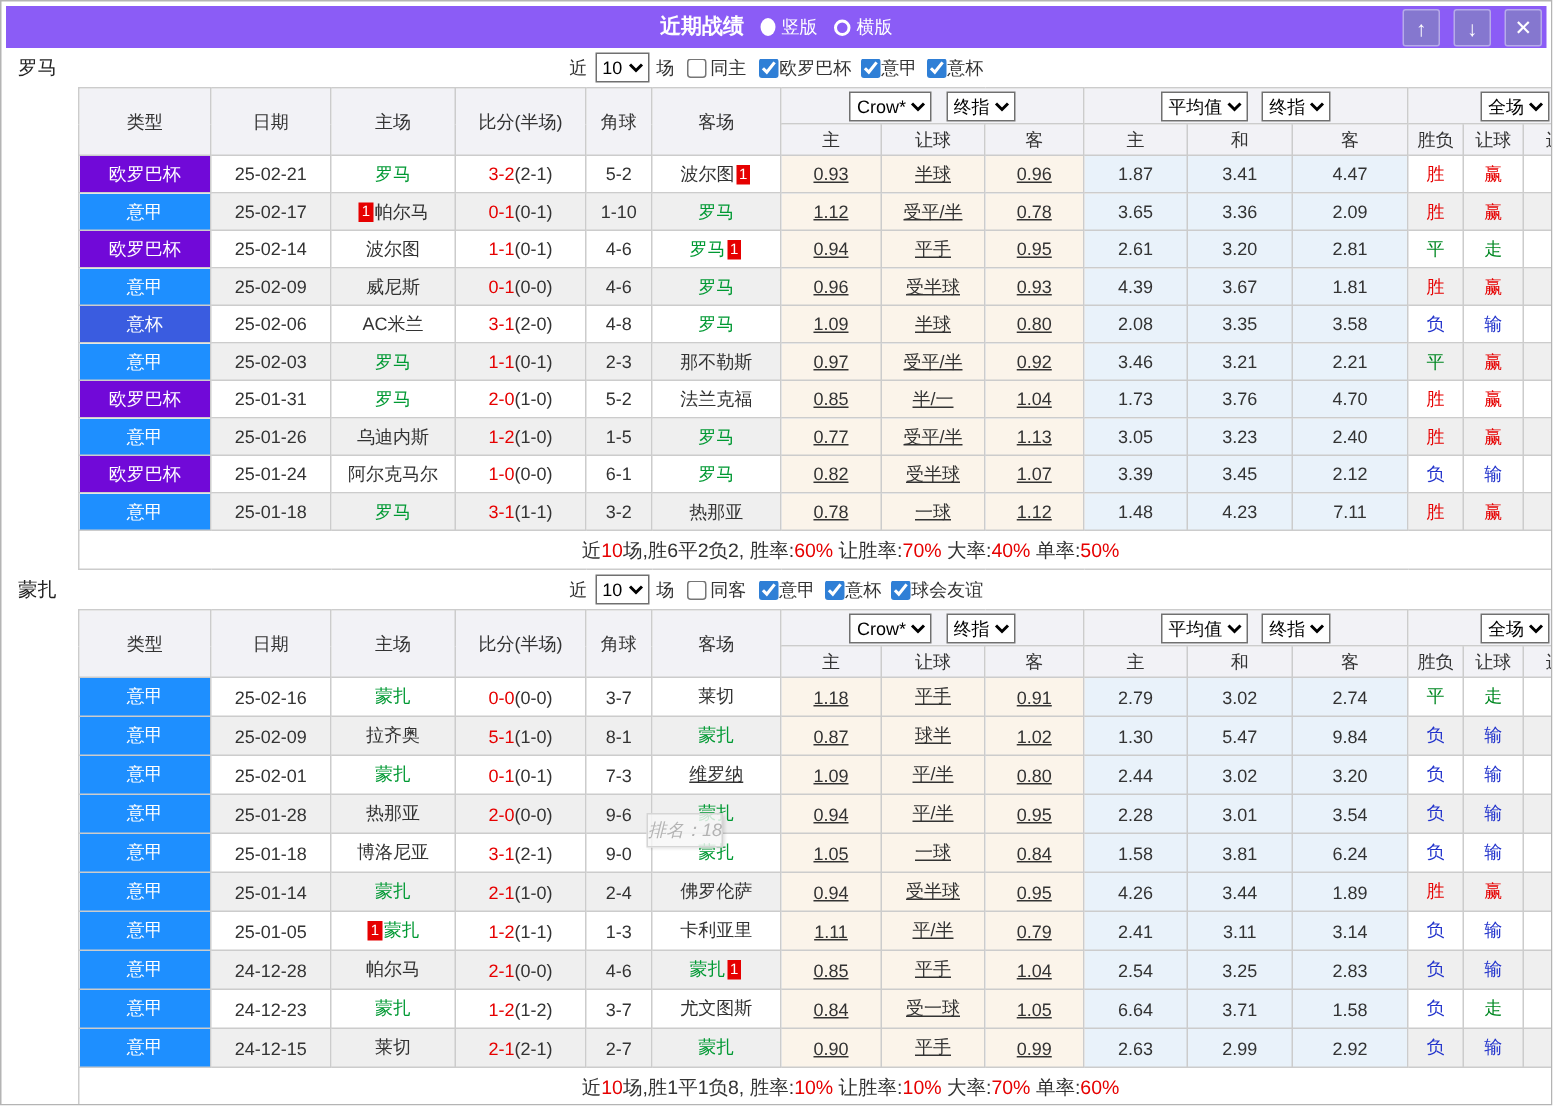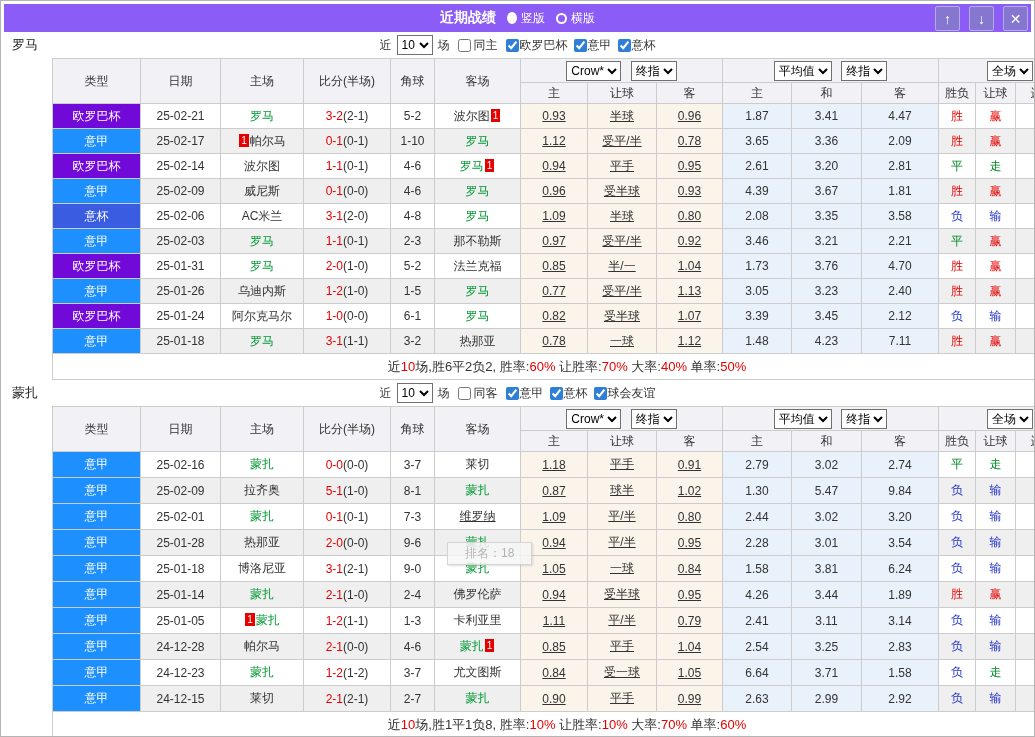--- a/index.html
+++ b/index.html
@@ -52,23 +52,23 @@
   .r-green { color:#008822; }
   .r-blue  { color:#2233cc; }
   .badge { background:#e60000; color:#fff; font-size:10px; line-height:13px; display:inline-block;
            padding:0 2px; margin:0 1px; vertical-align:1px; }
   .u { text-decoration:underline; }
   tfoot td { height:25px; background:#fff; font-size:13px; }
   .sum-red  { color:#e60000; }
   .sum-dark { color:#333; }
 
   
-  .rank-tooltip { position:absolute; left:446px; top:541px; z-index:9; padding:2px 17px;
+  .rank-tooltip { position:absolute; left:430px; top:541px; z-index:9; padding:2px 0;
                   background:rgba(247,247,247,0.82); border:1px solid #d5d5d5;
-                  box-shadow:1px 1px 2px rgba(0,0,0,0.12); color:#b3b3b3; font-size:12px; }
+                  box-shadow:1px 1px 2px rgba(0,0,0,0.12); color:#b3b3b3; font-size:12px;font-style:italic; }
 </style>
 </head>
 <body>
 
 <div class="window">
 
   <div class="titlebar">
     <span class="title">近期战绩</span>
     <span class="radio-opt">
       <i class="radio-dot"></i>

